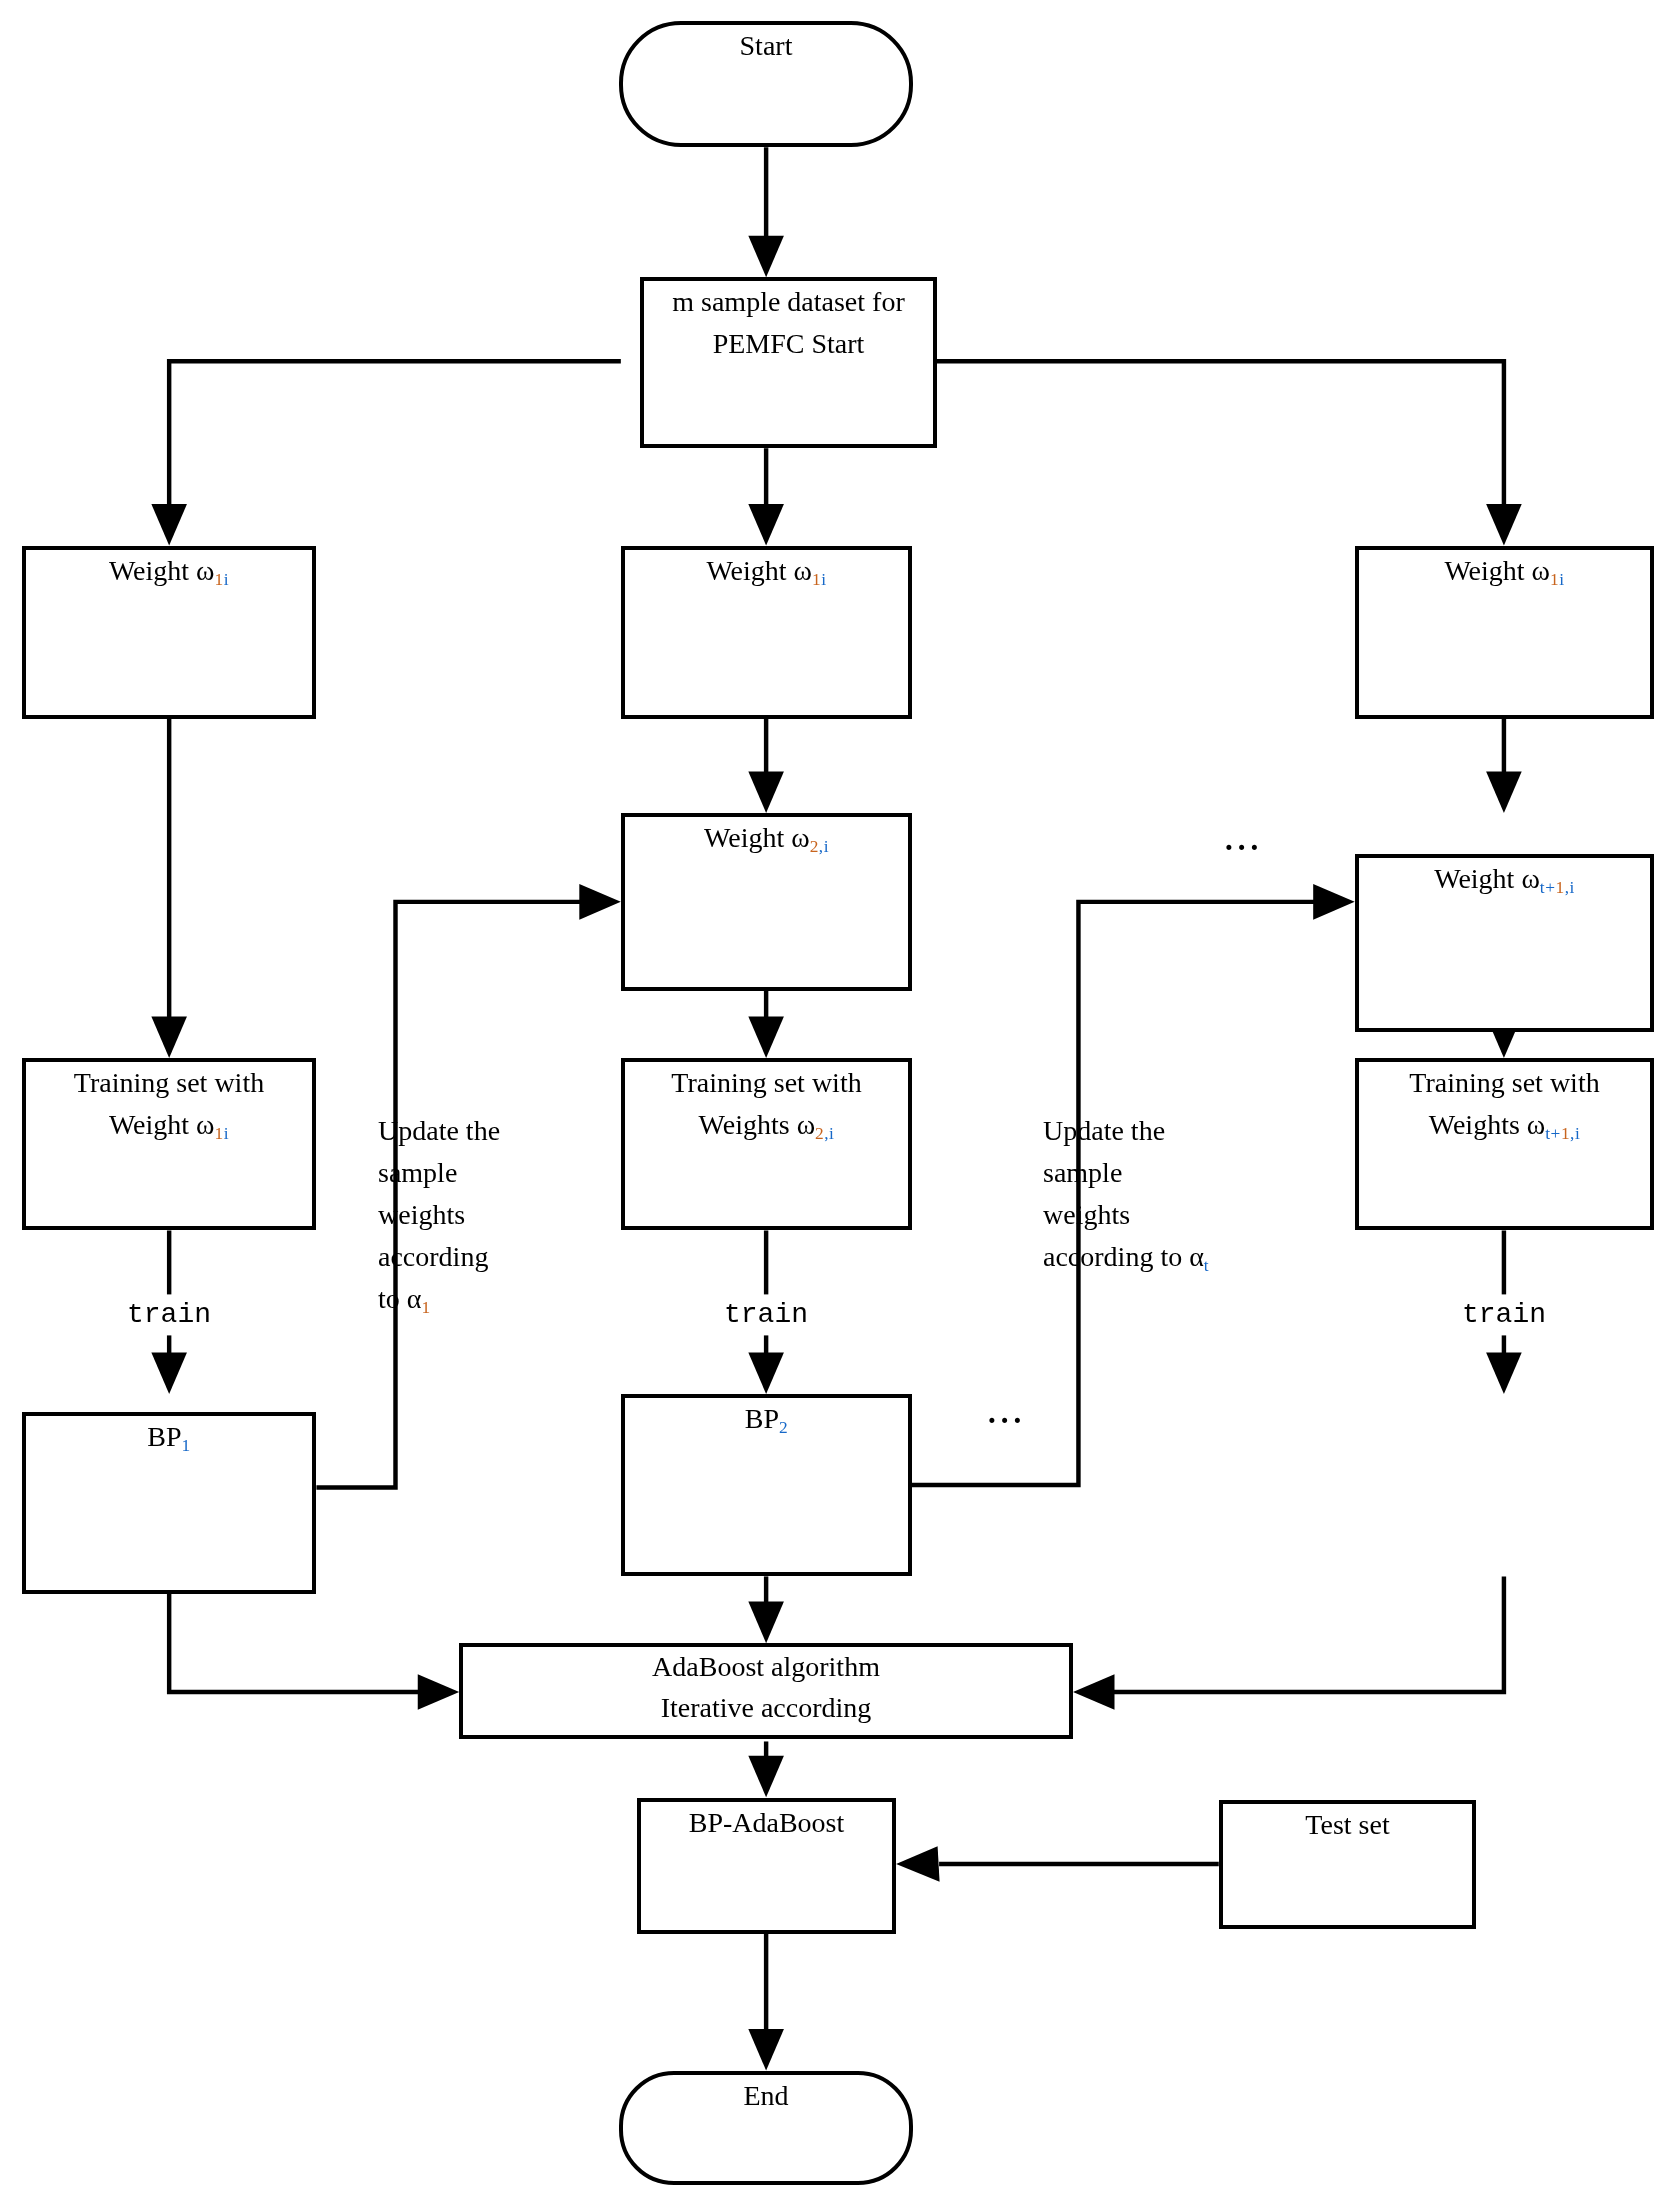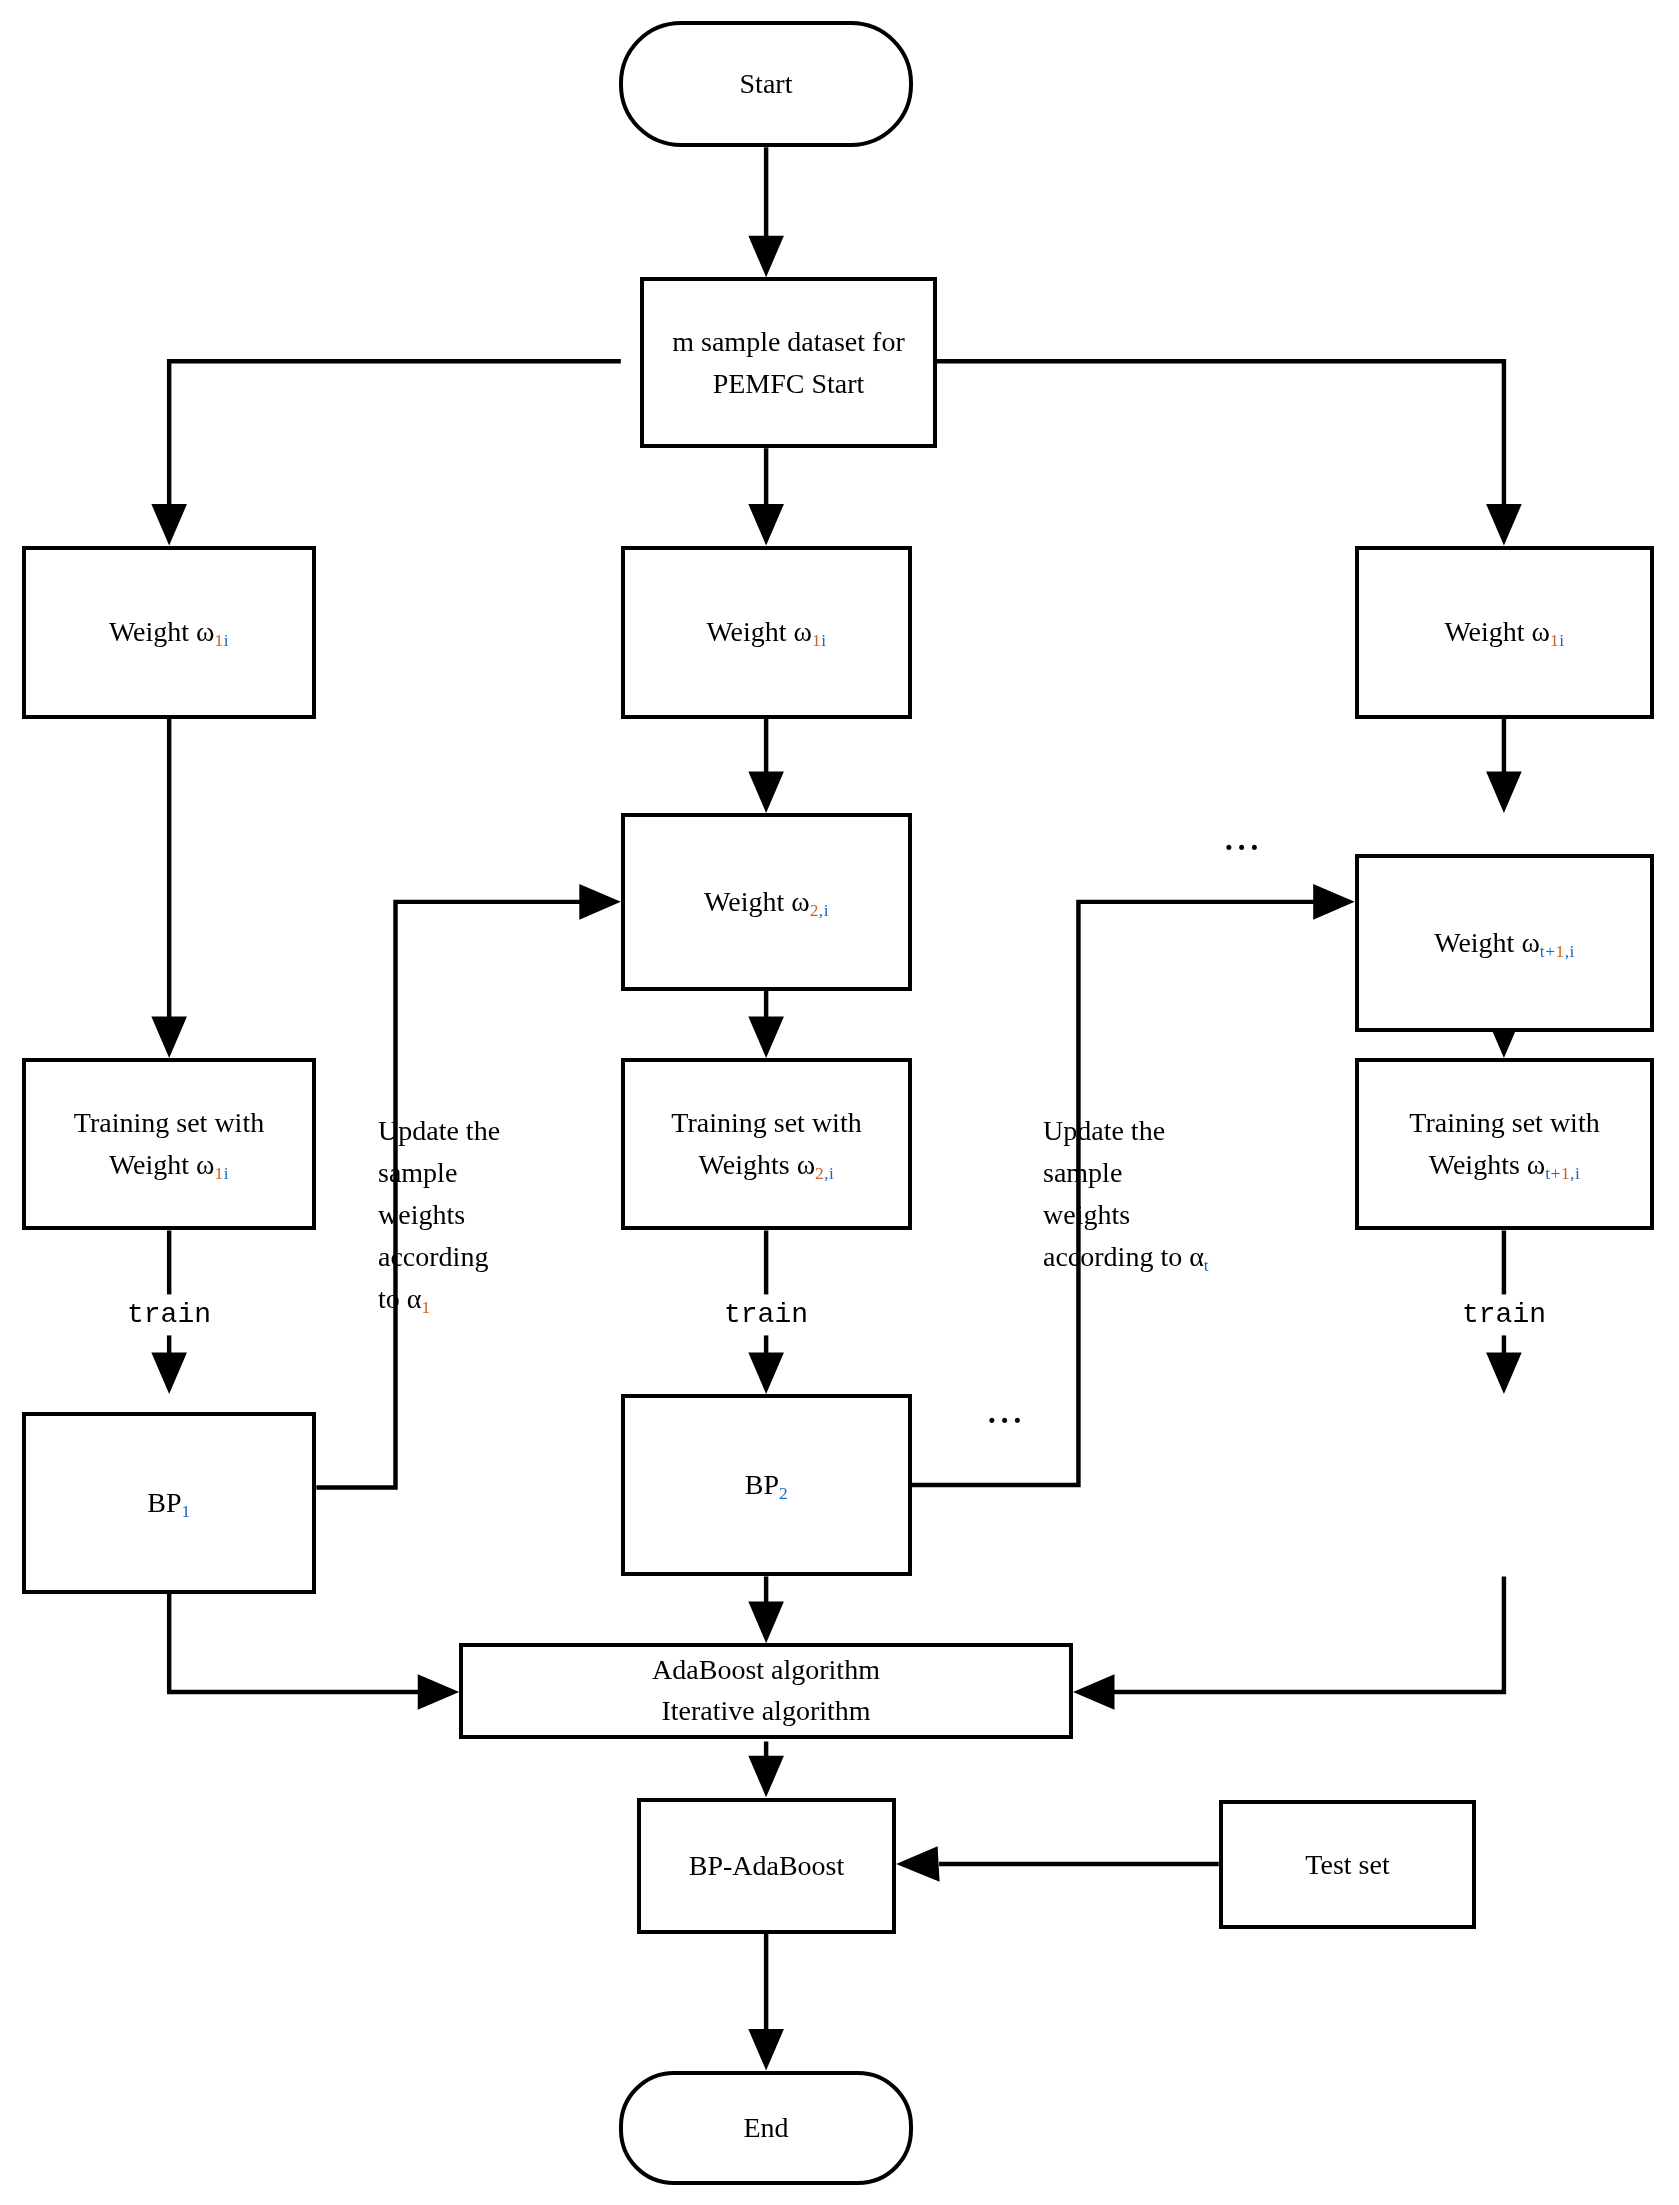--- a/index.html
+++ b/index.html
@@ -1,20 +1,20 @@
 <!DOCTYPE html>
 <html style="font-size:8px"><head>
 <meta charset="utf-8">
 <style>
   html,body{margin:0;padding:0;background:#ffffff;}
   .canvas{position:relative;width:1680px;height:2205px;background:#ffffff;overflow:hidden;
           font-family:"Liberation Serif","DejaVu Serif",serif;color:#000;}
   .edges{position:absolute;left:0;top:0;z-index:1;}
   .node{position:absolute;box-sizing:border-box;border:4.4px solid #000;background:#fff;
-        display:flex;align-items:center;justify-content:center;text-align:center;
+        display:flex;align-items:flex-start;justify-content:center;text-align:center;
         font-size:28px;line-height:1.5;z-index:2;}
   .stadium{border-radius:62px;}
   .sub{font-size:0.62em;vertical-align:-0.28em;letter-spacing:0.5px;}
   .flabel{position:absolute;transform:translate(-50%,-50%);font-size:28px;line-height:1.4;
           text-align:center;z-index:3;white-space:nowrap;}
   .train-label{background:#ffffff;padding:1px 7px;font-family:Liberation Mono, monospace;}
   .update-block{position:absolute;transform:translate(-50%,0);text-align:left;
                 font-size:28px;line-height:1.5;z-index:3;}
   .ellipsis{font-size:31px;letter-spacing:5px;font-weight:bold;}
 </style>
@@ -141,21 +141,21 @@
   <div class="node" style="left:621px;top:1394px;width:291px;height:182px;">
     <span>
       <span>BP</span><span class="sub"><span style="color: rgb(22, 104, 200);">2</span></span>
     </span>
   </div>
 
 
   <div class="node" style="left:459px;top:1643px;width:614px;height:96px;line-height:1.45;">
     <span>
       <span>AdaBoost algorithm</span><br>
-      <span>Iterative algorithm</span>
+      <span>Iterative according</span>
     </span>
   </div>
 
   <div class="node" style="left:637px;top:1798px;width:259px;height:136px;">
     <span>BP-AdaBoost</span>
   </div>
 
   <div class="node" style="left:1219px;top:1800px;width:257px;height:129px;">
     <span>Test set</span>
   </div>

